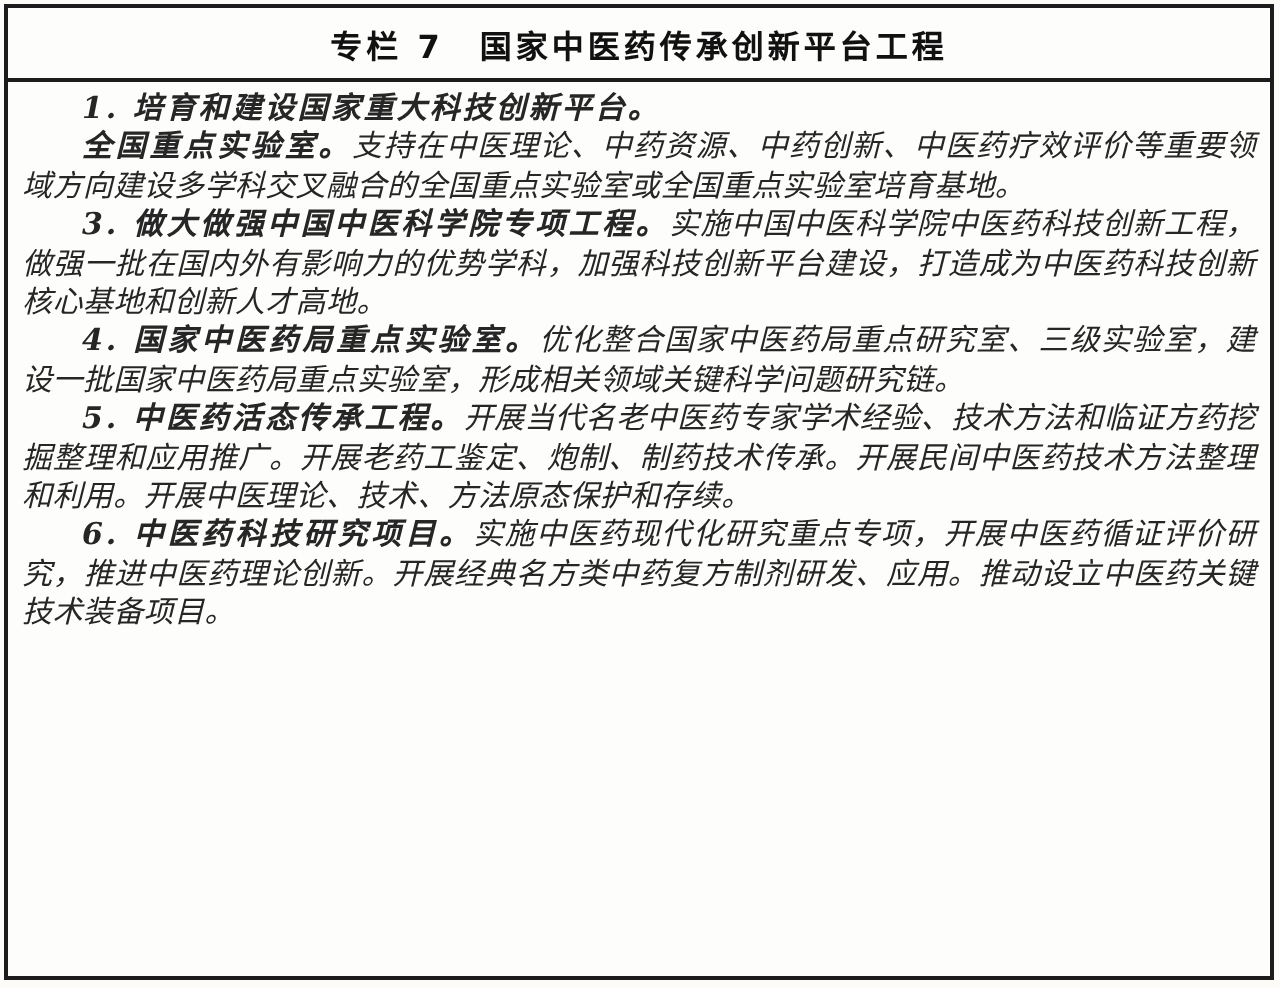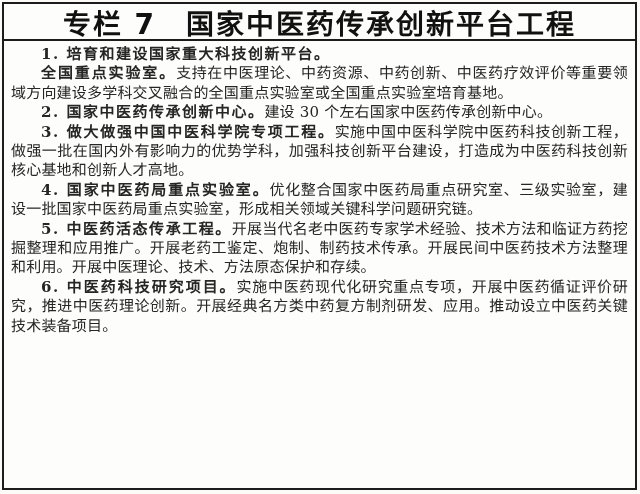--- a/index.html
+++ b/index.html
@@ -22,52 +22,52 @@
   .column-header {
     height: 37px;
     border-bottom: 2px solid #1c1c1c;
     display: flex;
     align-items: center;
     justify-content: center;
   }
   .column-title {
     font-family: "DejaVu Sans", "Liberation Sans", sans-serif;
     font-weight: bold;
-    font-size: 28px;
+    font-size: 16px;
     letter-spacing: 2px;
     color: #111111;
     white-space: pre;
   }
   .column-body {
     padding: 4px 7px 0 7px;
     font-size: 15px;
     line-height: 19.4px;
     color: #262626;
     text-align: justify;
   }
   .para {
     text-indent: 2em;
+    font-style: italic;
   }
   .para-lead {
     font-weight: bold;
     letter-spacing: 1.5px;
   }
   .para-text {
     letter-spacing: 0.2px;
   }
 </style>
 </head>
 <body>
 
 <div class="column-box">
   <div class="column-header">
     <div class="column-title">专栏 7　国家中医药传承创新平台工程</div>
   </div>
   <div class="column-body">
       <p class="para"><span class="para-lead">1. 培育和建设国家重大科技创新平台。</span></p>
       <p class="para"><span class="para-lead">全国重点实验室。</span><span class="para-text">支持在中医理论、中药资源、中药创新、中医药疗效评价等重要领域方向建设多学科交叉融合的全国重点实验室或全国重点实验室培育基地。</span></p>
-      <p class="para"><span class="para-lead">2. 国家中医药传承创新中心。</span><span class="para-text">建设 30 个左右国家中医药传承创新中心。</span></p>
       <p class="para"><span class="para-lead">3. 做大做强中国中医科学院专项工程。</span><span class="para-text">实施中国中医科学院中医药科技创新工程，做强一批在国内外有影响力的优势学科，加强科技创新平台建设，打造成为中医药科技创新核心基地和创新人才高地。</span></p>
       <p class="para"><span class="para-lead">4. 国家中医药局重点实验室。</span><span class="para-text">优化整合国家中医药局重点研究室、三级实验室，建设一批国家中医药局重点实验室，形成相关领域关键科学问题研究链。</span></p>
       <p class="para"><span class="para-lead">5. 中医药活态传承工程。</span><span class="para-text">开展当代名老中医药专家学术经验、技术方法和临证方药挖掘整理和应用推广。开展老药工鉴定、炮制、制药技术传承。开展民间中医药技术方法整理和利用。开展中医理论、技术、方法原态保护和存续。</span></p>
       <p class="para"><span class="para-lead">6. 中医药科技研究项目。</span><span class="para-text">实施中医药现代化研究重点专项，开展中医药循证评价研究，推进中医药理论创新。开展经典名方类中药复方制剂研发、应用。推动设立中医药关键技术装备项目。</span></p>
     </div>
 </div>
 
 </body></html>

